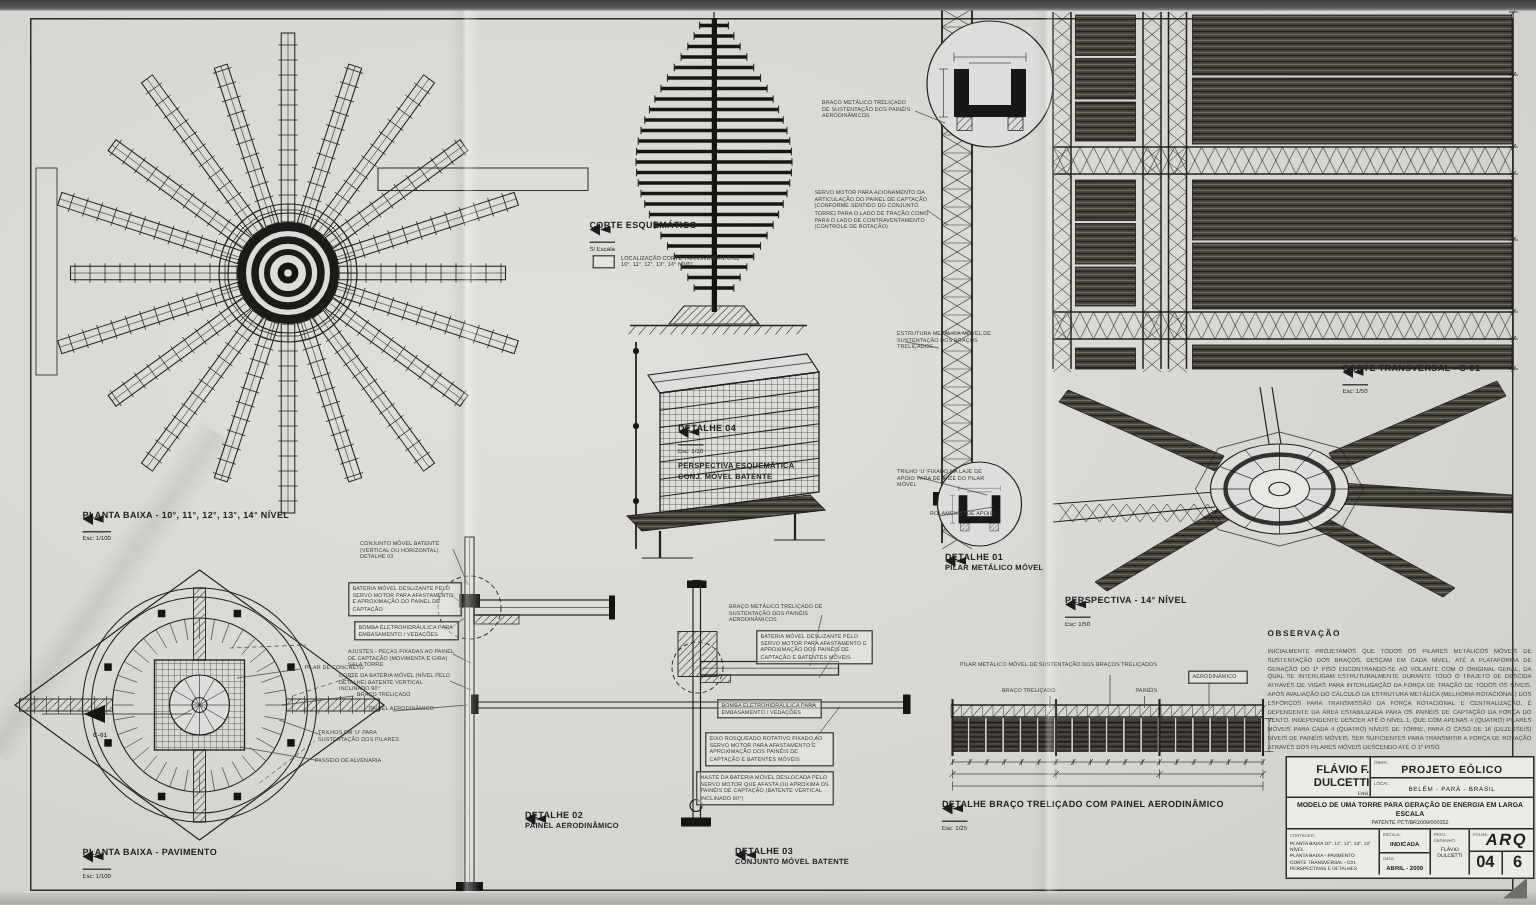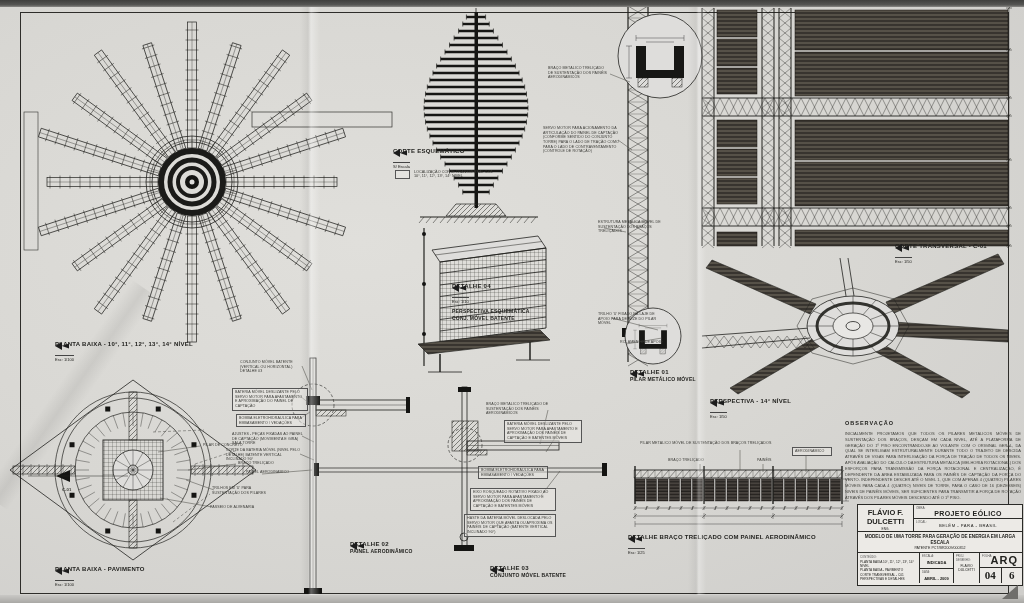--- a/index.html
+++ b/index.html
@@ -34,21 +34,21 @@
   .legend{position:absolute;display:flex;gap:4px;font-size:3.8px;color:#3a3a36;}
   .legend .sw{width:13px;height:7px;border:.6px solid #555;background:#e4e3df;flex:0 0 auto;}
   .obs{position:absolute;left:845px;top:420px;width:176px;}
   .obs h4{margin:0 0 5px 0;font-size:5.5px;letter-spacing:1px;font-weight:bold;}
   .obs p{margin:0;font-size:4px;line-height:1.45;text-align:justify;color:#44443f;}
   .tb{position:absolute;left:857px;top:504px;width:164px;height:80px;
       background:#eceae6;border:1px solid #2a2a27;font-size:4px;}
   .tb .row{display:flex;border-bottom:1px solid #2a2a27;}
   .tb .cell{border-right:1px solid #2a2a27;box-sizing:border-box;}
   .tb .cell:last-child{border-right:none;}
-  .name{width:56px;text-align:center;padding-top:4px;}
+  .name{width:56px;text-align:right;padding-top:4px;}
   .name .big{font-size:7.5px;font-weight:bold;line-height:1.15;}
   .name .sub{font-size:3.2px;margin-top:1px;}
   .obra{flex:1;display:flex;flex-direction:column;}
   .obra .o1{flex:1;border-bottom:1px solid #2a2a27;position:relative;text-align:center;}
   .obra .o1 .tag{position:absolute;left:2px;top:1px;font-size:3px;color:#555;}
   .obra .o1 .v{font-size:7px;font-weight:bold;margin-top:5px;letter-spacing:.4px;}
   .obra .o2{height:12px;position:relative;text-align:center;}
   .obra .o2 .tag{position:absolute;left:2px;top:1px;font-size:3px;color:#555;}
   .obra .o2 .v{font-size:4.2px;margin-top:4px;letter-spacing:.5px;}
   .desc{display:block;text-align:center;padding:2px 2px;border-bottom:1px solid #2a2a27;}
@@ -60,22 +60,22 @@
   .mid>div{flex:1;padding:1px 2px;position:relative;}
   .mid>div:first-child{border-bottom:1px solid #2a2a27;}
   .mid .tag{font-size:2.8px;color:#555;display:block;}
   .mid .v{font-size:4px;font-weight:bold;display:block;margin-top:2px;text-align:center;}
   .resp{width:26px;padding:1px 2px;}
   .resp .tag{font-size:2.8px;color:#555;display:block;}
   .resp .v{font-size:3.4px;display:block;margin-top:2px;text-align:center;line-height:1.3;}
   .arq{flex:1;display:flex;flex-direction:column;}
   .arq .a1{flex:1;text-align:right;padding:1px 4px;position:relative;border-bottom:1px solid #2a2a27;}
   .arq .a1 .tag{position:absolute;left:2px;top:1px;font-size:2.8px;color:#555;}
-  .arq .a1 .v{font-size:11px;font-weight:bold;letter-spacing:1px;}
-  .arq .a2{height:16px;display:flex;font-family:Liberation Serif, serif;}
+  .arq .a1 .v{font-size:11px;font-weight:bold;letter-spacing:1px;font-style:italic;}
+  .arq .a2{height:16px;display:flex;}
   .arq .a2 span{flex:1;font-size:11px;font-weight:bold;text-align:center;line-height:15px;}
   .arq .a2 span:first-child{border-right:1px solid #2a2a27;}
 </style>
 </head>
 <body>
 
 <div class="sheet">
   <div class="frame"></div>
 
   <svg id="svg-star" style="left:15px;top:10px" width="370" height="345">

